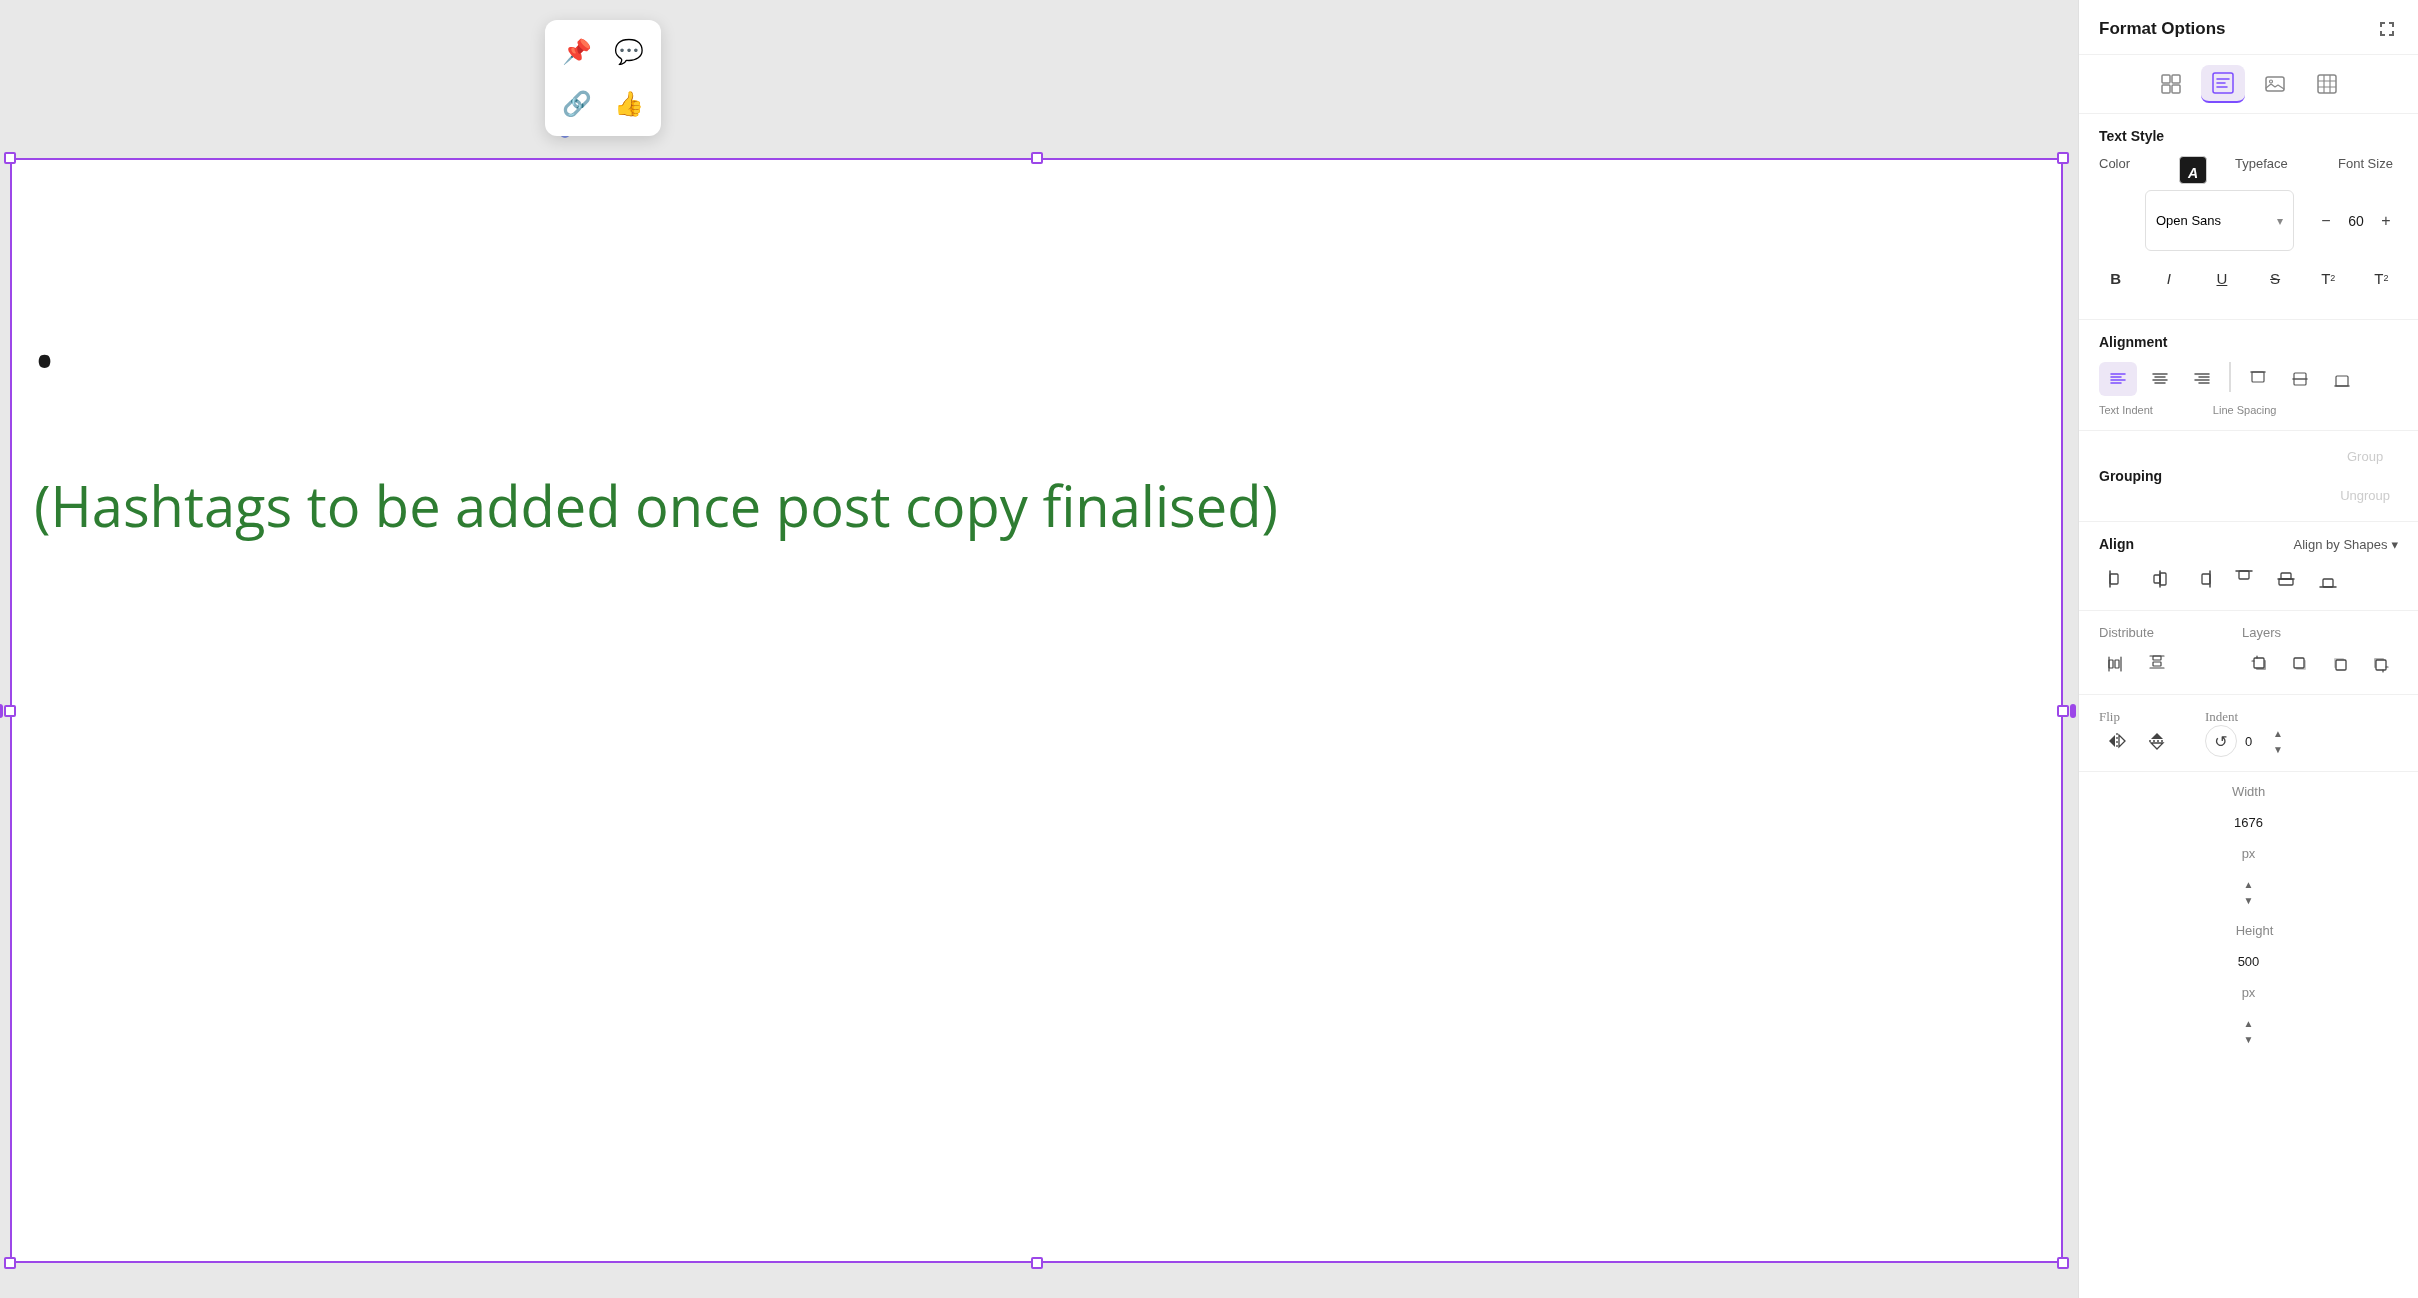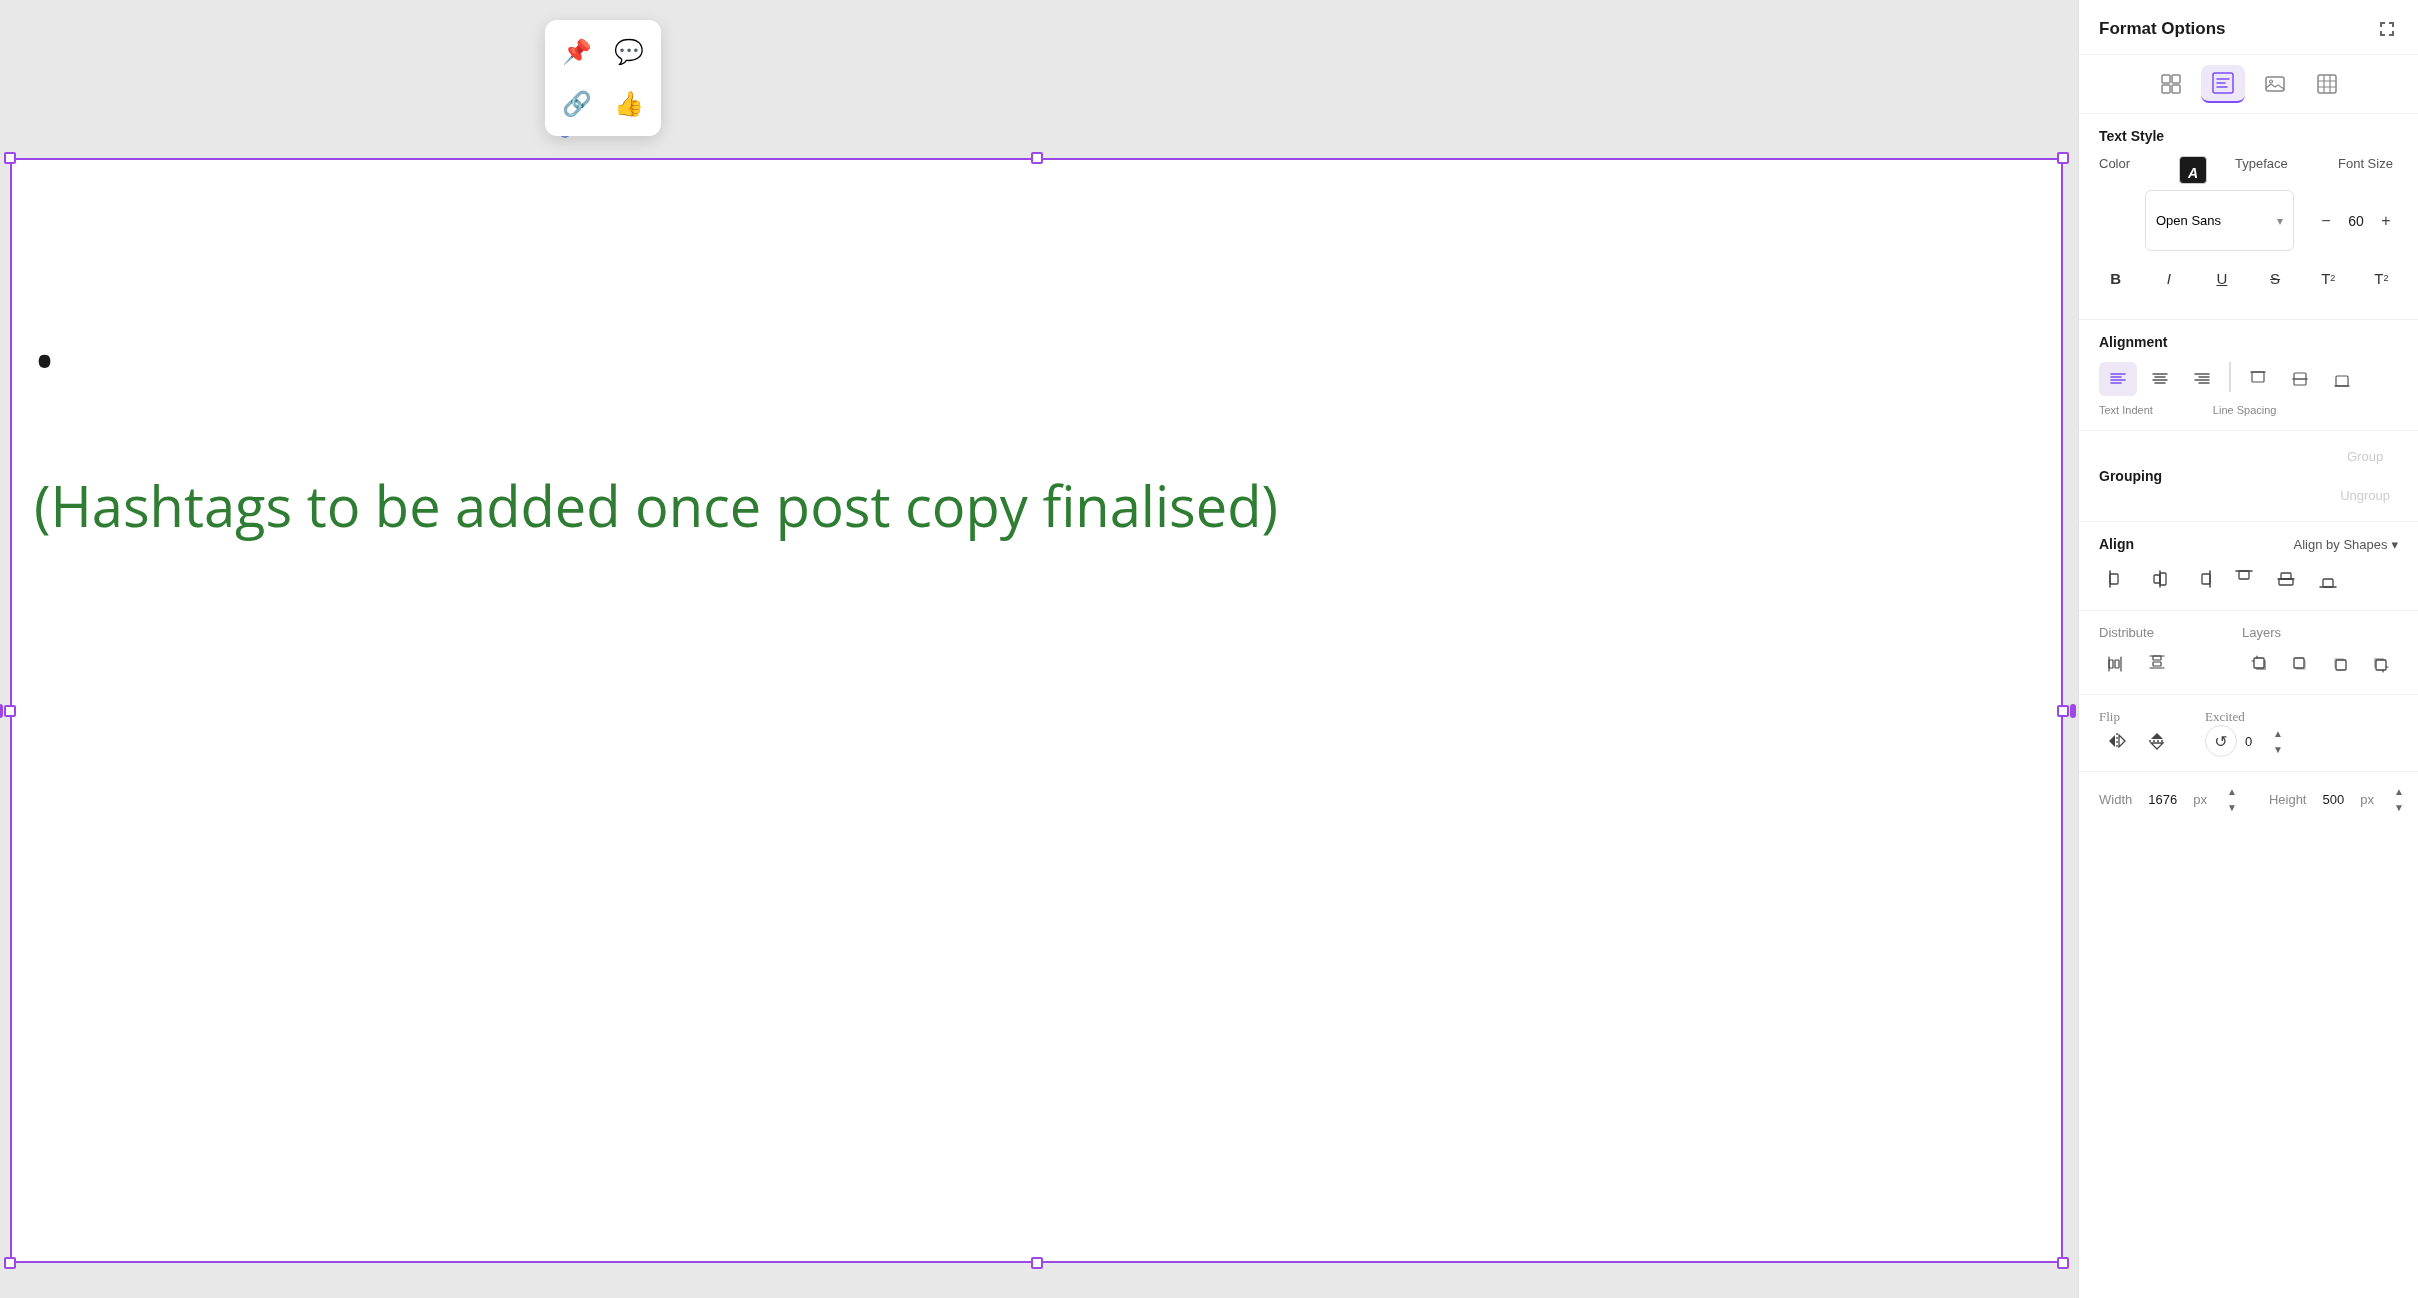--- a/index.html
+++ b/index.html
@@ -512,20 +512,21 @@
       justify-content: center;
       color: #666;
     }
 
     
     .dimensions-row {
       display: flex;
       align-items: center;
       gap: 16px;
       padding: 12px 20px;
+      flex-direction: column;
     }
 
     .dim-label {
       font-size: 13px;
       color: #888;
     }
 
     .dim-value {
       font-size: 13px;
       color: #1a1a1a;
@@ -852,21 +853,21 @@
           <button class="icon-btn">
             <svg width="20" height="20" viewBox="0 0 20 20" fill="none">
                 <path d="M2 10h16" stroke="#444" stroke-width="1.3" stroke-dasharray="2 2"></path>
                 <path d="M10 2l6 6H4l6-6z" fill="#444"></path>
                 <path d="M10 18l6-6H4l6 6z" stroke="#444" stroke-width="1.3" fill="none"></path>
               </svg>
           </button>
         </div>
       </div>
       <div class="rotate-section">
-        <span class="rotate-label">Excited</span>
+        <span class="rotate-label">Indent</span>
         <div class="rotate-control">
           <div class="rotate-icon">↺</div>
           <span class="rotate-value">0</span>
           <div class="rotate-stepper">
             <button class="stepper-btn">▲</button>
             <button class="stepper-btn">▼</button>
           </div>
         </div>
       </div>
     </div>

